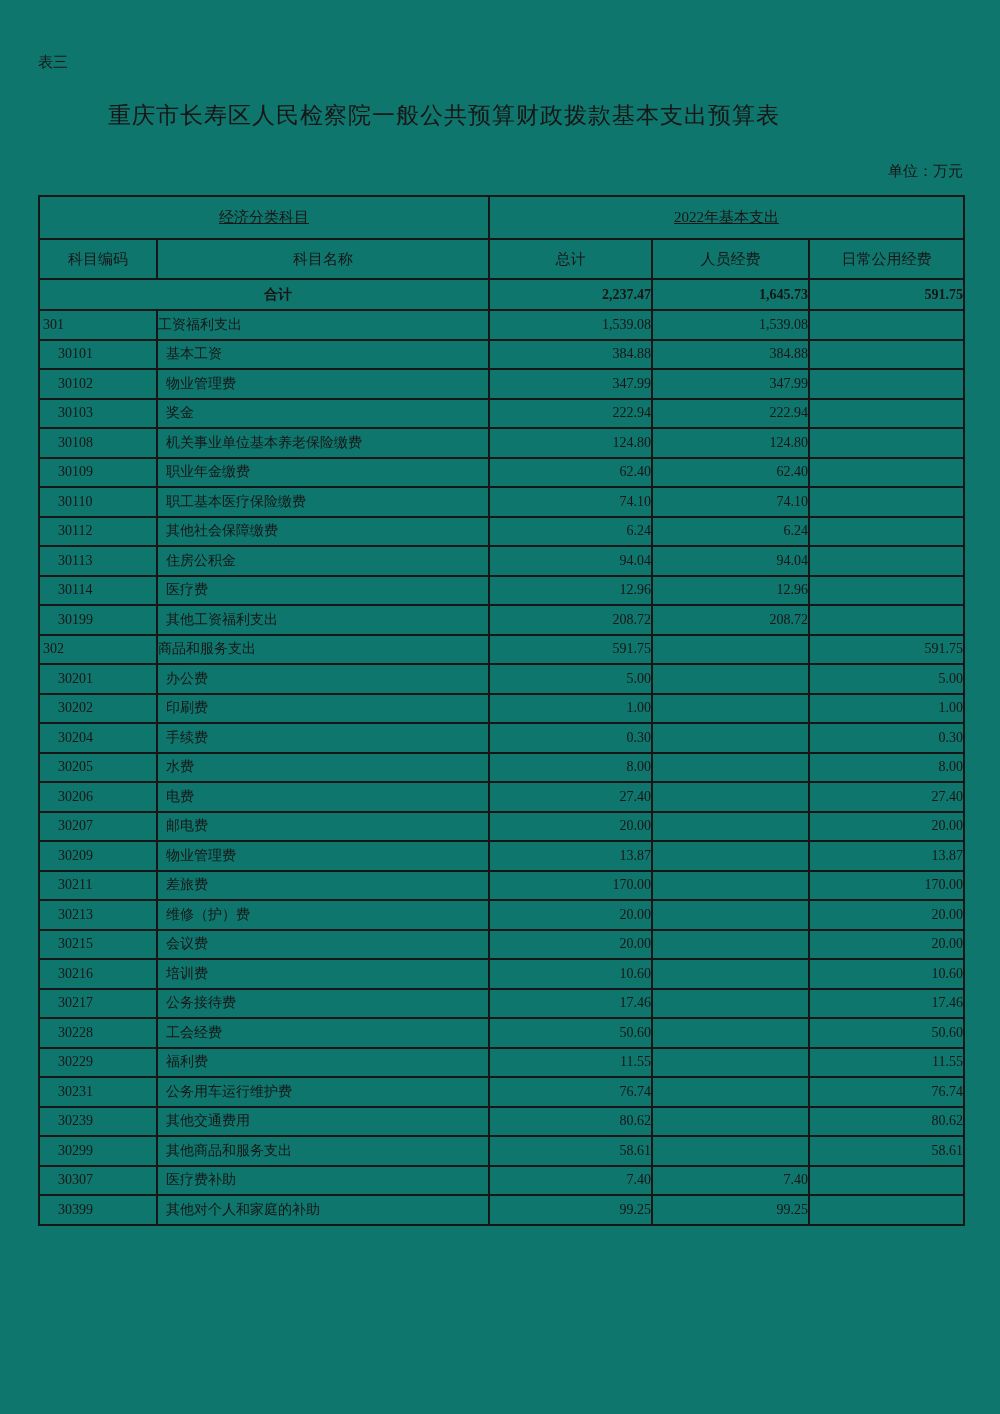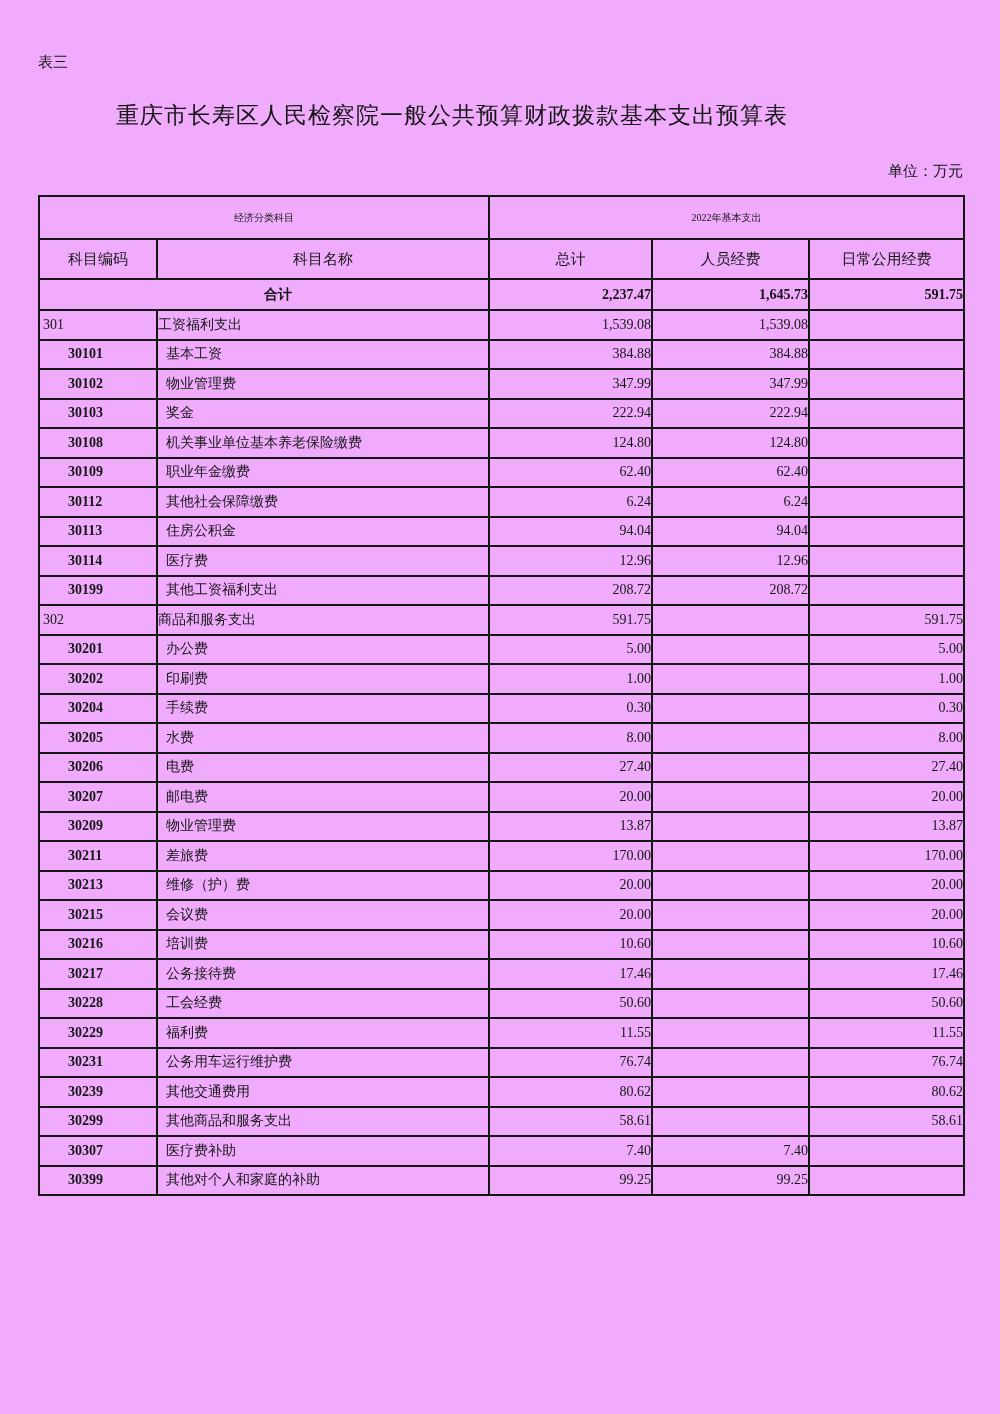--- a/index.html
+++ b/index.html
@@ -6,33 +6,33 @@
     margin: 0;
     padding: 0;
     background: #ffffff;
     font-family: "Liberation Serif", "DejaVu Serif", serif;
     color: #161616;
   }
   .page {
     position: relative;
     width: 1000px;
     height: 1414px;
-    background: #f0abfc;
+    background: #0f766e;
     overflow: hidden;
   }
   .corner-label {
     position: absolute;
     top: 53px;
     left: 38px;
     font-size: 15px;
   }
   .doc-title {
     position: absolute;
     top: 100px;
-    left: 8px;
+    left: 0;
     width: 888px;
     text-align: center;
     font-size: 23px;
     letter-spacing: 1px;
     white-space: nowrap;
   }
   .unit-note {
     position: absolute;
     top: 162px;
     left: 38px;
@@ -51,31 +51,31 @@
   table.budget th,
   table.budget td {
     border: 2px solid #161616;
     font-weight: normal;
     font-size: 14px;
     padding: 0;
     vertical-align: middle;
     overflow: hidden;
     white-space: nowrap;
   }
-  tr.hrow1 th { height: 41px; font-size: 10px; text-align: center; }
+  tr.hrow1 th { height: 41px; font-size: 15px; text-align: center; text-decoration: underline; }
   tr.hrow2 th { height: 38px; font-size: 15px; text-align: center; }
   tr.total-row td { height: 29px; font-weight: bold; padding-left: 28px; }
   tr.data-row td { height: 27.5px; }
   td.total-label { text-align: center; font-size: 15px; }
   td.num { text-align: right; padding-right: 5px; }
   td.code { text-align: left; }
   td.name { text-align: left; }
   tr.level1 td.code { padding-left: 3px; }
   tr.level1 td.name { padding-left: 0; }
-  tr.level2 td.code { padding-left: 28px; font-weight: bold; }
+  tr.level2 td.code { padding-left: 18px; }
   tr.level2 td.name { padding-left: 8px; }
 </style>
 </head>
 <body>
 
 <div class="page">
 
   <div class="corner-label">表三</div>
 
   <div class="doc-title">重庆市长寿区人民检察院一般公共预算财政拨款基本支出预算表</div>
@@ -146,20 +146,27 @@
     <td class="num"></td>
   </tr>
         <tr class="data-row level2">
     <td class="code">30109</td>
     <td class="name">职业年金缴费</td>
     <td class="num">62.40</td>
     <td class="num">62.40</td>
     <td class="num"></td>
   </tr>
         <tr class="data-row level2">
+    <td class="code">30110</td>
+    <td class="name">职工基本医疗保险缴费</td>
+    <td class="num">74.10</td>
+    <td class="num">74.10</td>
+    <td class="num"></td>
+  </tr>
+        <tr class="data-row level2">
     <td class="code">30112</td>
     <td class="name">其他社会保障缴费</td>
     <td class="num">6.24</td>
     <td class="num">6.24</td>
     <td class="num"></td>
   </tr>
         <tr class="data-row level2">
     <td class="code">30113</td>
     <td class="name">住房公积金</td>
     <td class="num">94.04</td>

